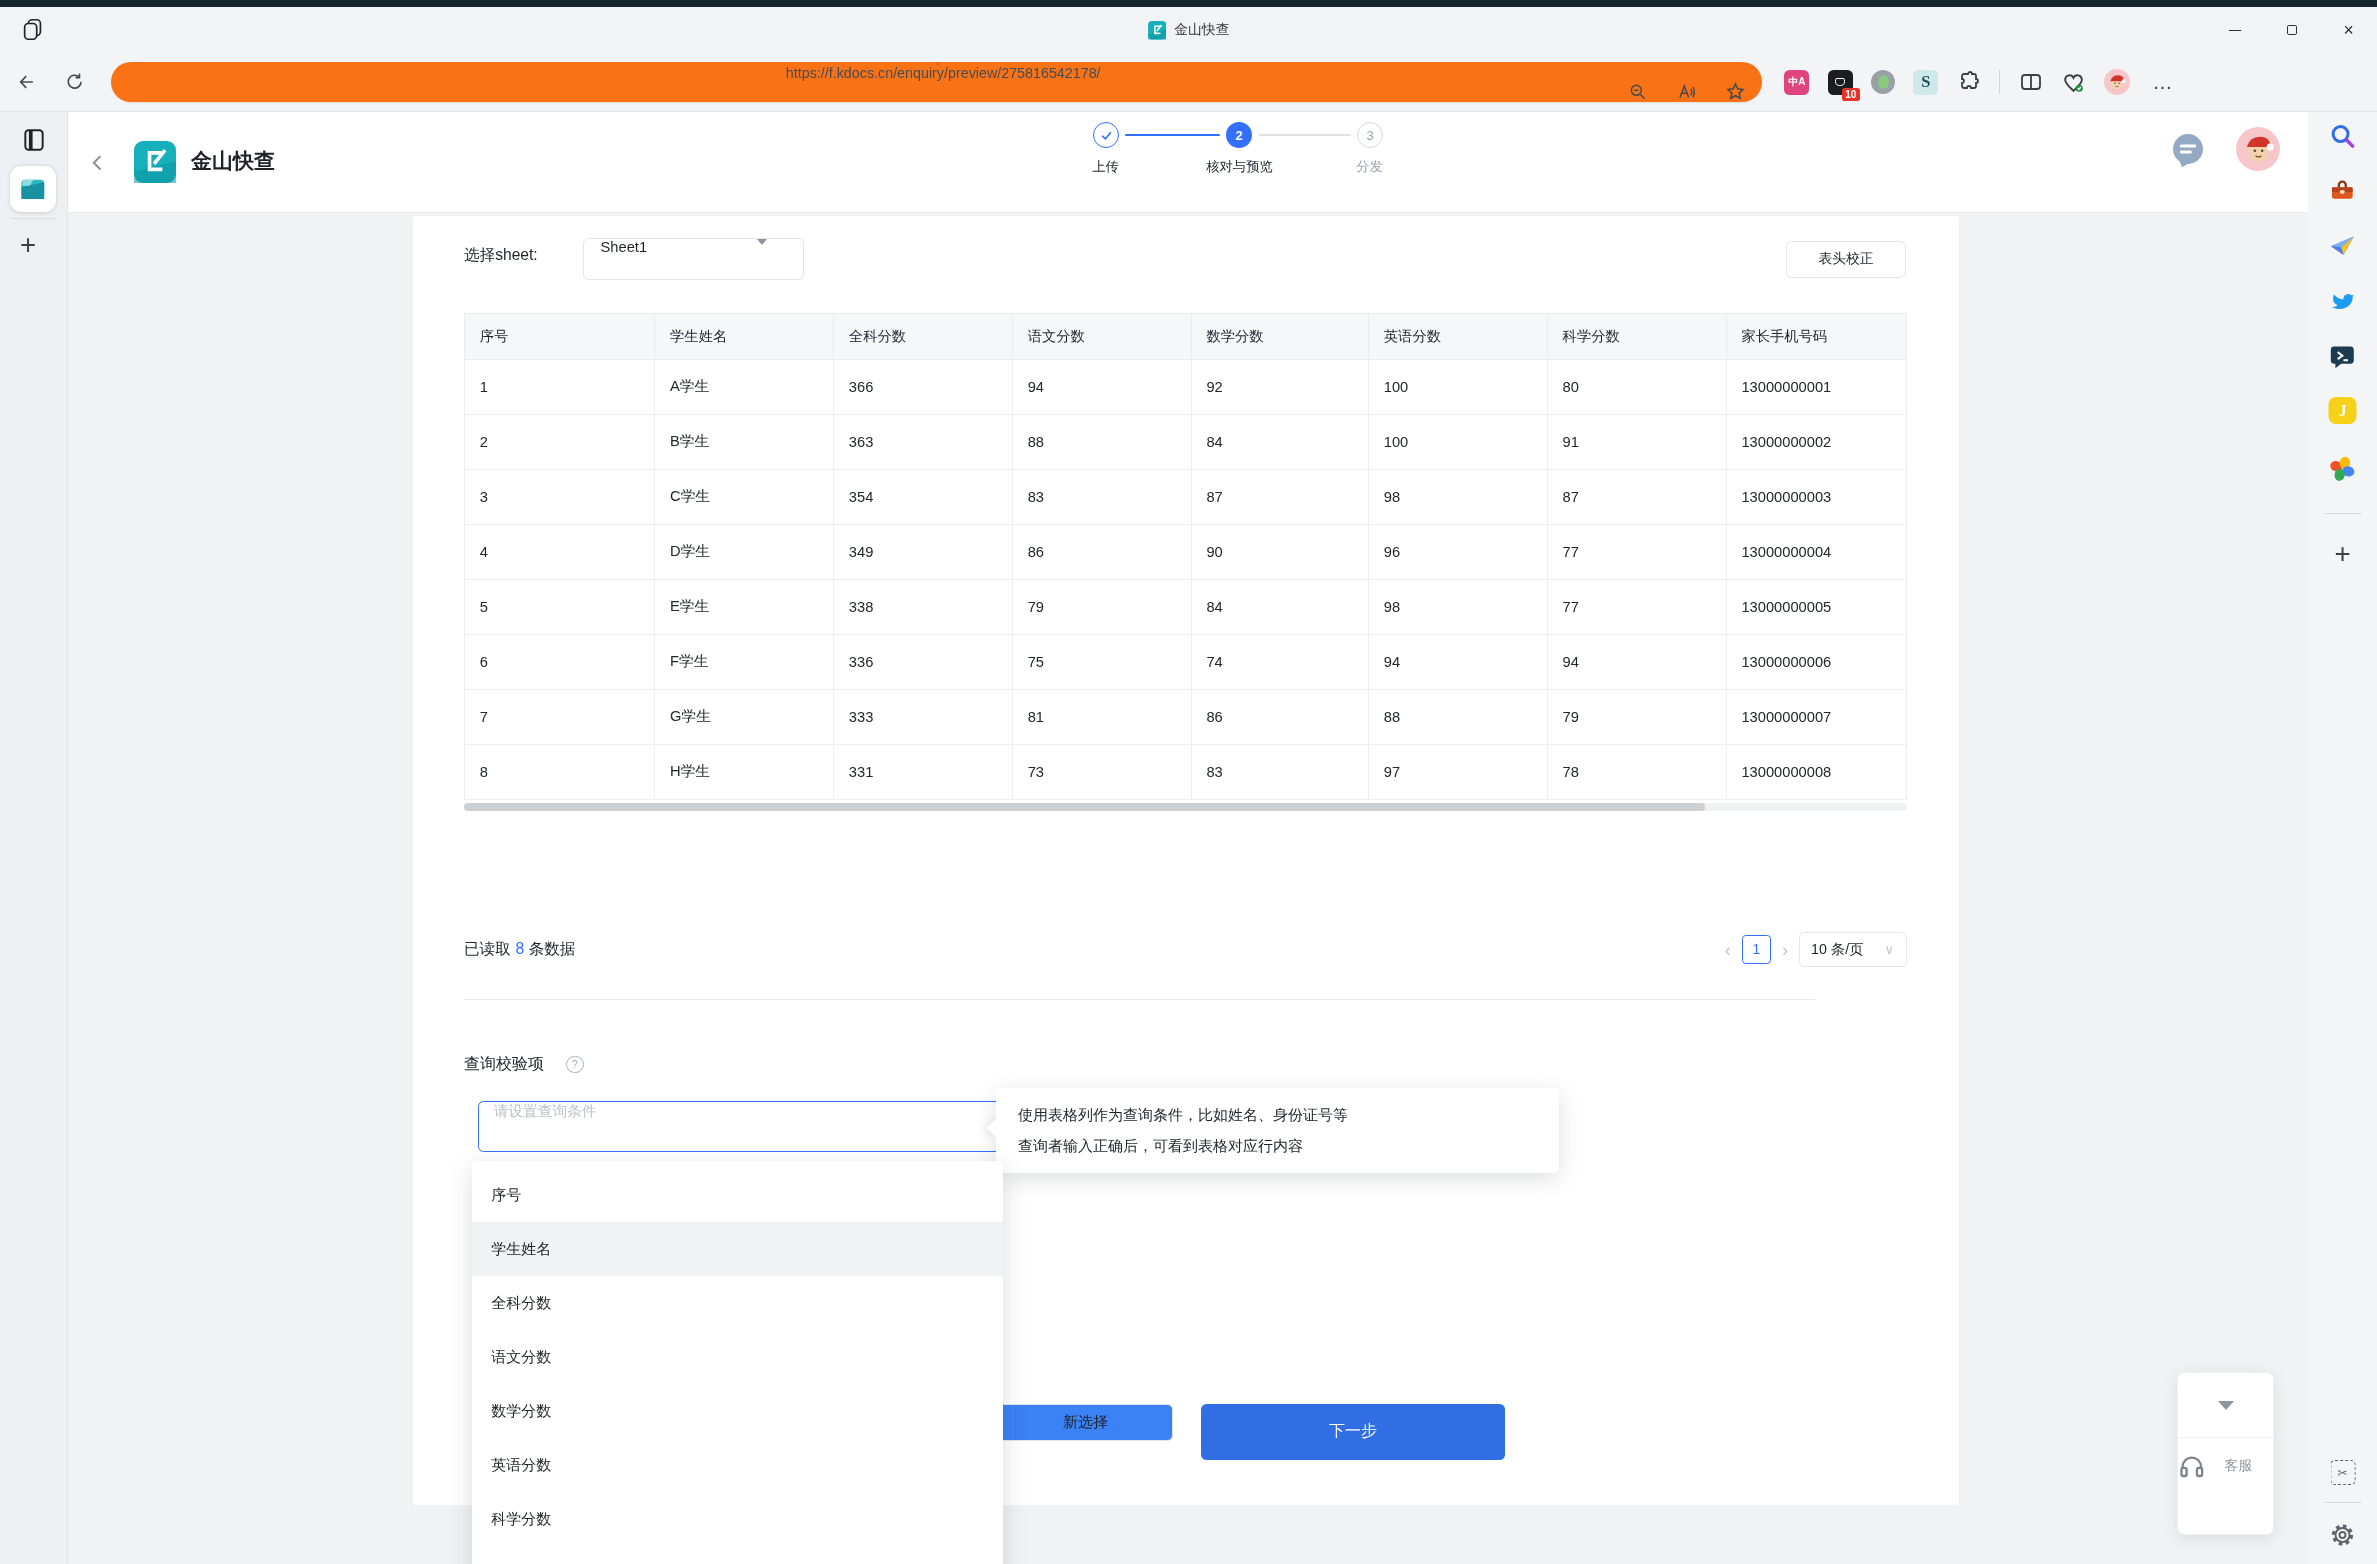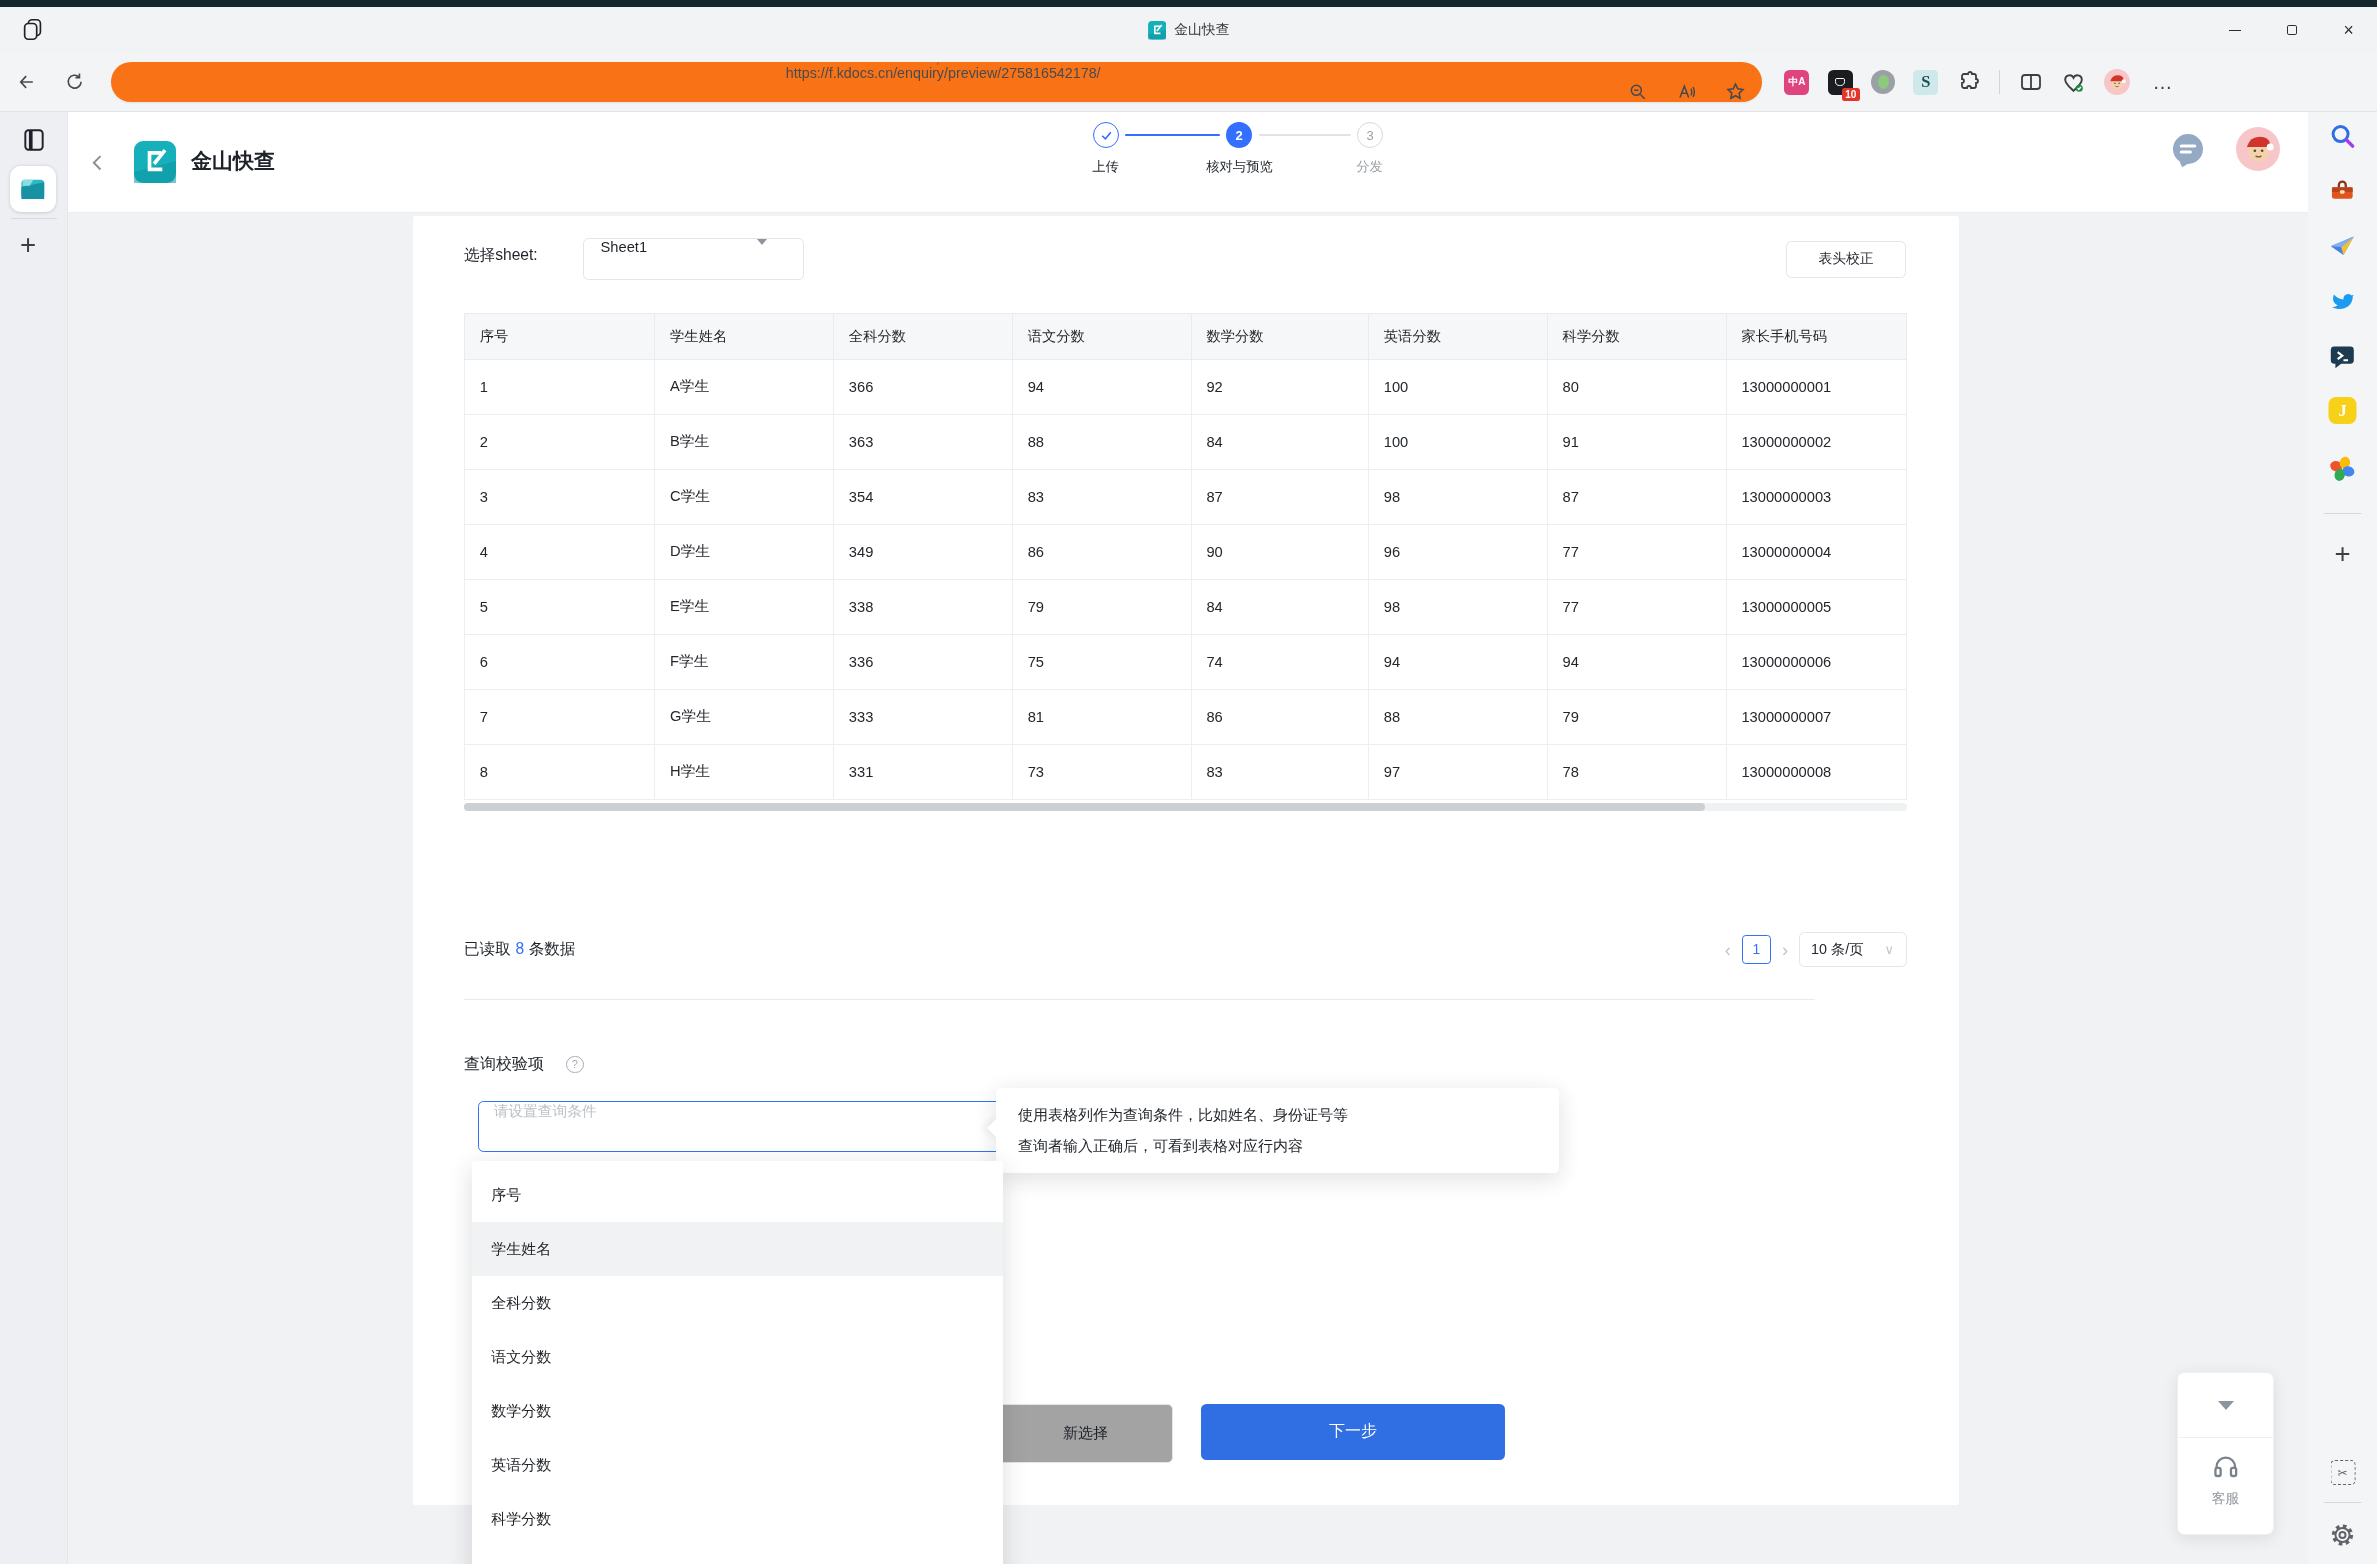--- a/index.html
+++ b/index.html
@@ -99,28 +99,28 @@
   .query-input .ph { font-size:14.7px; color:#bdc1c8; }
   .query-input .caret-down { margin-left:auto; }
 
   .tooltip { position:absolute; left:583px; top:872px; width:563px; background:#fff; border-radius:5.5px; box-shadow:0 5.5px 22px rgba(31,35,41,.14); padding:12px 22px; font-size:15px; line-height:2.05; color:#1f2329; z-index:15; }
   .tooltip .arrow { position:absolute; left:-6.4px; top:33px; width:13.8px; height:13.8px; background:#fff; transform:rotate(45deg); box-shadow:-2.8px 2.8px 7.4px rgba(31,35,41,.06); }
 
   .menu { position:absolute; left:59px; top:945px; width:531px; height:432px; background:#fff; border-radius:3.7px; box-shadow:0 7.4px 24px rgba(31,35,41,.16); padding:7.4px 0; z-index:30; overflow:hidden; }
   .menu-option { height:54px; display:flex; align-items:center; padding-left:19.3px; font-size:15px; color:#23262b; }
   .menu-option.highlighted { background:#f1f2f4; }
 
-  .reselect-btn { position:absolute; left:585px; top:1188px; width:175px; height:59px; background:#a3a3a3; border:0.9px solid #e3e5e8; border-radius:5.5px; font-size:15px; color:#1f2329; display:flex; align-items:center; justify-content:center; z-index:5; }
+  .reselect-btn { position:absolute; left:585px; top:1188px; width:175px; height:37px; background:#3b82f6; border:0.9px solid #e3e5e8; border-radius:5.5px; font-size:15px; color:#1f2329; display:flex; align-items:center; justify-content:center; z-index:5; }
   .next-btn { position:absolute; left:788px; top:1188px; width:304px; height:56px; background:#2f6ee3; border:none; border-radius:5.5px; font-size:16px; color:#fff; display:flex; align-items:center; justify-content:center; z-index:5; }
 
   .support-widget { position:absolute; left:2177px; top:1372px; width:97px; height:163px; background:#fff; border:0.9px solid #eef0f2; border-radius:7.4px; box-shadow:0 3.7px 14.7px rgba(31,35,41,.10); z-index:40; }
   .sw-top { height:64px; display:flex; align-items:center; justify-content:center; }
   .sw-arrow { width:0; height:0; border-left:8.3px solid transparent; border-right:8.3px solid transparent; border-top:9.2px solid #8f959e; }
   .sw-div { height:0.9px; background:#eef0f2; margin:0 0; }
-  .sw-bottom { display:flex; flex-direction:column; align-items:center; padding-top:14.7px; gap:10px; font-size:13.8px; color:#8f959e; }
+  .sw-bottom { display:flex; flex-direction:row; align-items:center; padding-top:14.7px; gap:19px; font-size:13.8px; color:#8f959e; }
 </style>
 </head>
 <body>
 
 <div class="stage">
 
   <div class="top-edge"></div>
 
   <div class="titlebar">
     <svg class="workspaces" viewBox="0 0 28 28" fill="none" stroke="#1f2329" stroke-width="1.8">

